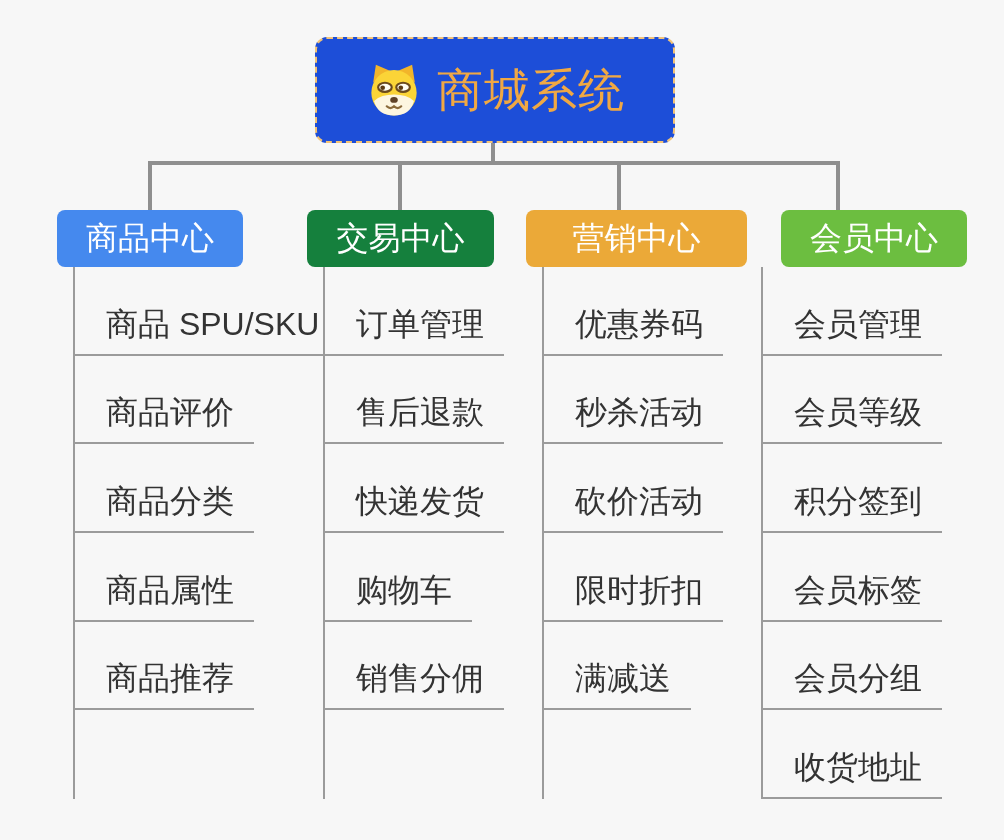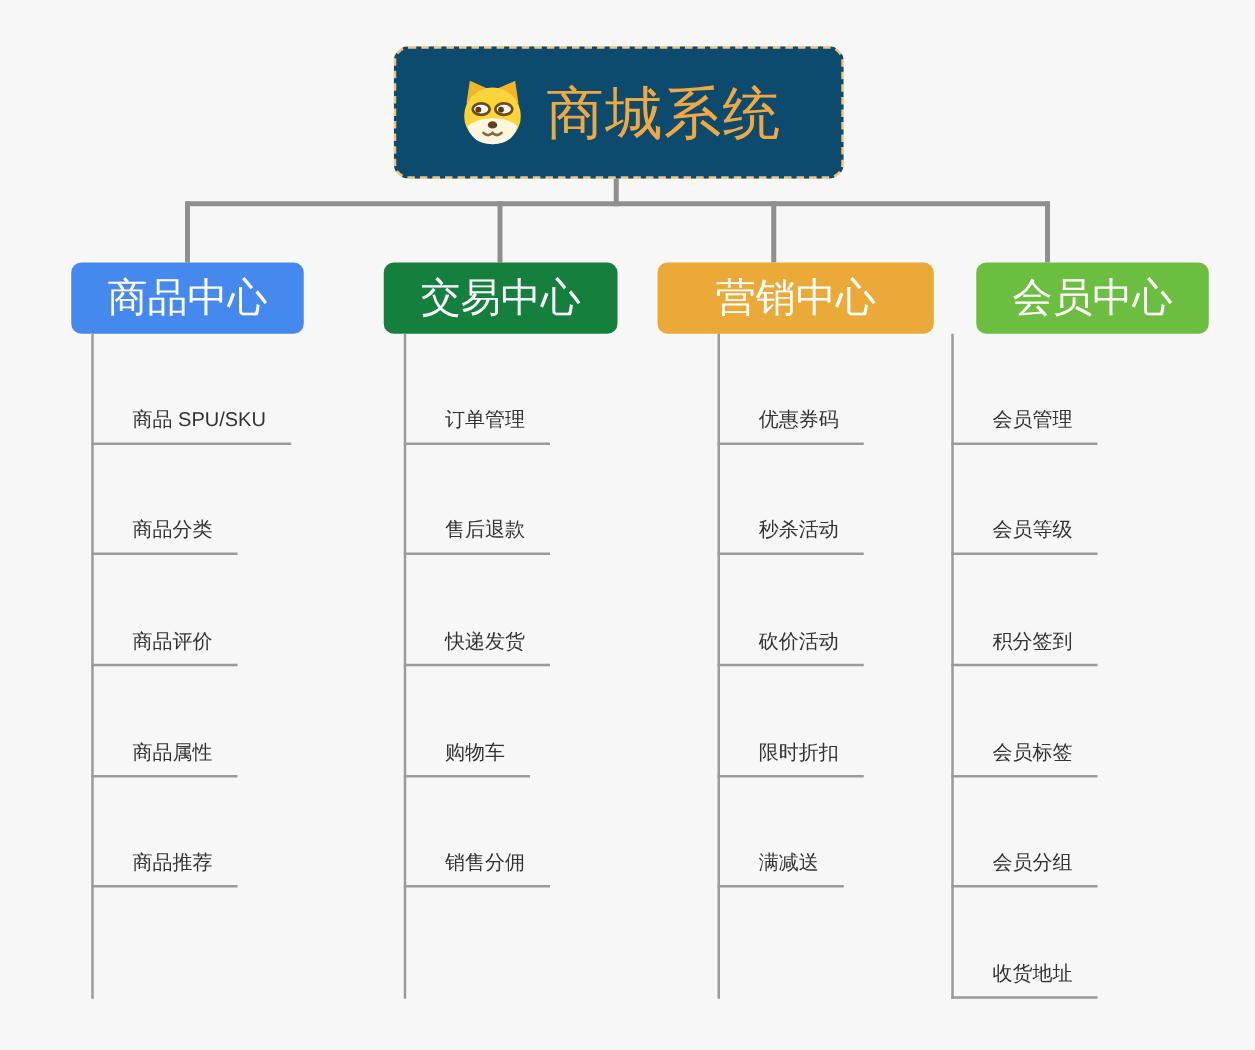--- a/index.html
+++ b/index.html
@@ -10,21 +10,21 @@
     position: relative;
     overflow: hidden;
   }
   .canvas { position: absolute; inset: 0; }
 
   
   .root-node {
     position: absolute;
     left: 315px; top: 37px;
     width: 360px; height: 106px;
-    background: #0c4a6e;
+    background: #1d4ed8;
     border: 2px dashed #f3c377;
     border-radius: 12px;
     display: flex;
     align-items: center;
     justify-content: center;
     gap: 14px;
     cursor: default;
   }
   .root-title {
     font-size: 46px;
@@ -63,38 +63,38 @@
   .branch-header.b3 { left: 745px; width: 186px; }
 
   
   .branch-items {
     position: absolute;
     top: 267px;
     width: 230px;
   }
   .branch-items.b0 { left: 73px; }
   .branch-items.b1 { left: 323px; }
-  .branch-items.b2 { left: 542px; margin-left: 32px; }
+  .branch-items.b2 { left: 542px; }
   .branch-items.b3 { left: 761px; }
   .trunk {
     position: absolute;
     left: 0; top: 0;
     width: 2px; height: 532px;
     background: #9b9b9b;
   }
   .item {
     height: 88.7px;
     display: flex;
     align-items: flex-end;
   }
   .item-label {
     display: inline-block;
     border-bottom: 2px solid #9b9b9b;
     padding: 0 20px 7px 33px;
-    font-size: 16px;
+    font-size: 32px;
     color: #333333;
     white-space: nowrap;
     cursor: pointer;
   }
 </style>
 </head>
 <body>
 
 <div class="canvas">
 
@@ -121,24 +121,24 @@
     <span class="root-title">商城系统</span>
   </div>
 
   <div class="branch-header b0" style="background: rgb(69, 137, 238);">商品中心</div>
   <div class="branch-items b0">
     <div class="trunk"></div>
     <div class="item">
         <span class="item-label">商品 SPU/SKU</span>
       </div>
     <div class="item">
+        <span class="item-label">商品评价</span>
+      </div>
+    <div class="item">
         <span class="item-label">商品分类</span>
-      </div>
-    <div class="item">
-        <span class="item-label">商品评价</span>
       </div>
     <div class="item">
         <span class="item-label">商品属性</span>
       </div>
     <div class="item">
         <span class="item-label">商品推荐</span>
       </div>
   </div>
 
   <div class="branch-header b1" style="background: #15803d;">交易中心</div>

